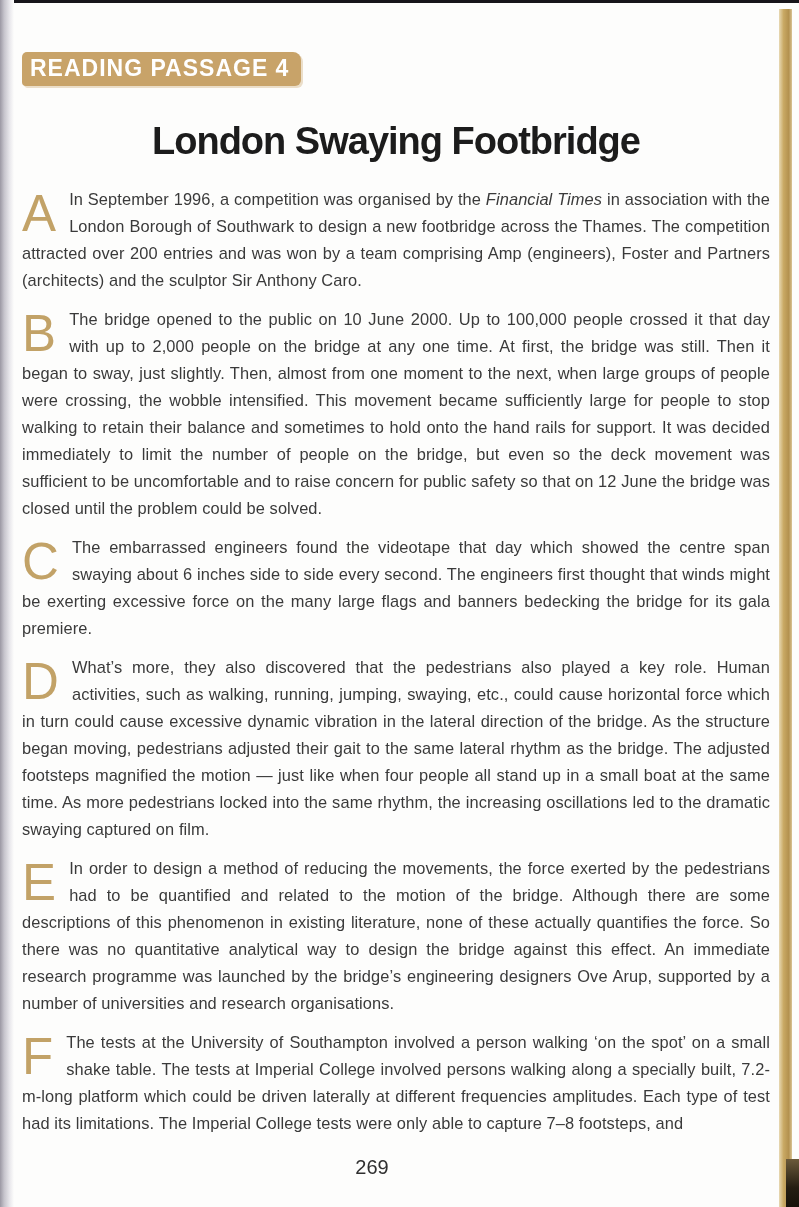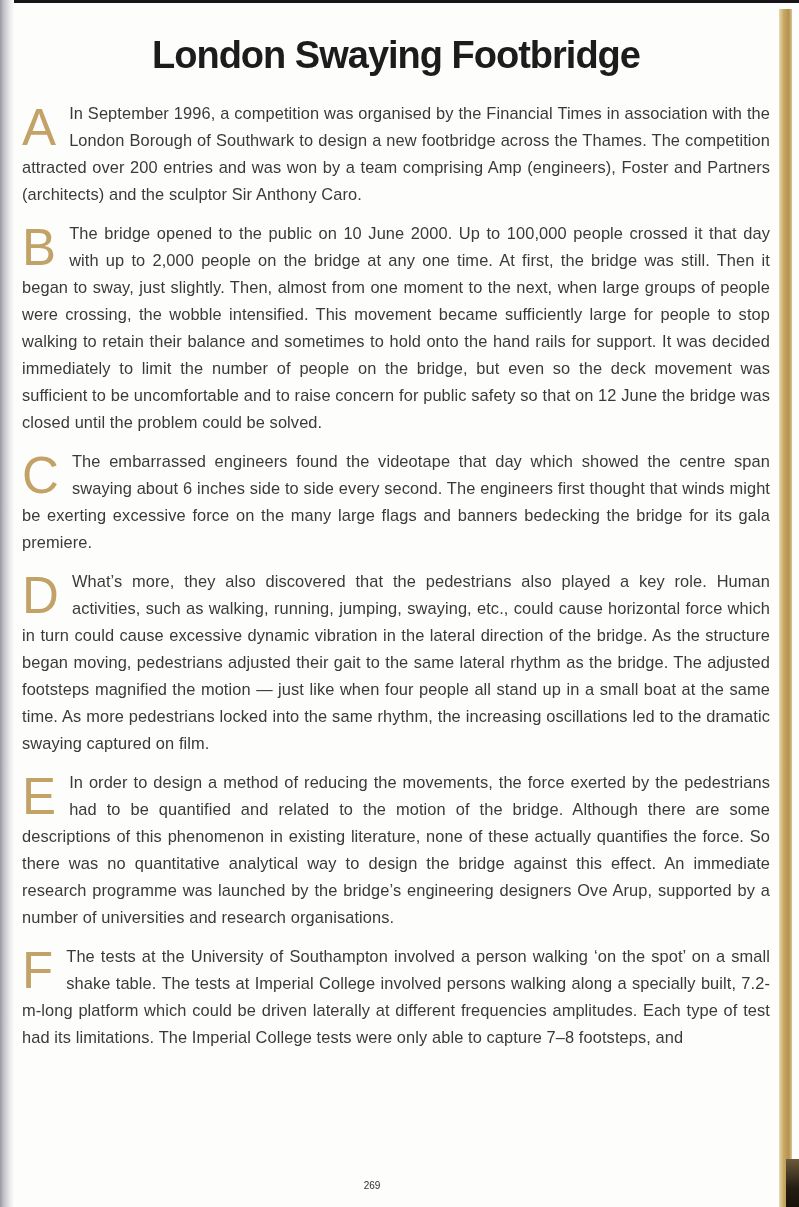--- a/index.html
+++ b/index.html
@@ -59,39 +59,40 @@
   }
   .dropcap {
     float:left;
     color: var(--gold, #c2a267);
     font-size:51px;
     line-height:52px;
     height:52px;
     margin-right:13px;
     margin-top:2px;
   }
-  .it { }
+  .it { font-style:italic; }
   .page-number {
     position:absolute;
     left:0; width:700px;
-    bottom:16px;
+    bottom:28px;
     text-align:center;
-    font-size:10px;
+    font-size:20px;
     color:#2f2f2f;
   }
 </style>
 </head>
 <body>
 
 <div class="edge-left"></div>
 <div class="edge-top"></div>
 <div class="edge-right"></div>
 <div class="edge-right-dark"></div>
 
 <div class="content">
+  <div class="badge">READING PASSAGE 4</div>
   <h1 class="title">London Swaying Footbridge</h1>
   <div id="paragraphs">
       <div class="para"><span class="dropcap">A</span><span>In September 1996, a competition was organised by the </span><span class="it">Financial Times</span><span> in association with the London Borough of Southwark to design a new footbridge across the Thames. The competition attracted over 200 entries and was won by a team comprising Amp (engineers), Foster and Partners (architects) and the sculptor Sir Anthony Caro.</span></div>
       <div class="para"><span class="dropcap">B</span><span>The bridge opened to the public on 10 June 2000. Up to 100,000 people crossed it that day with up to 2,000 people on the bridge at any one time. At first, the bridge was still. Then it began to sway, just slightly. Then, almost from one moment to the next, when large groups of people were crossing, the wobble intensified. This movement became sufficiently large for people to stop walking to retain their balance and sometimes to hold onto the hand rails for support. It was decided immediately to limit the number of people on the bridge, but even so the deck movement was sufficient to be uncomfortable and to raise concern for public safety so that on 12 June the bridge was closed until the problem could be solved.</span></div>
       <div class="para"><span class="dropcap">C</span><span>The embarrassed engineers found the videotape that day which showed the centre span swaying about 6 inches side to side every second. The engineers first thought that winds might be exerting excessive force on the many large flags and banners bedecking the bridge for its gala premiere.</span></div>
       <div class="para"><span class="dropcap">D</span><span>What’s more, they also discovered that the pedestrians also played a key role. Human activities, such as walking, running, jumping, swaying, etc., could cause horizontal force which in turn could cause excessive dynamic vibration in the lateral direction of the bridge. As the structure began moving, pedestrians adjusted their gait to the same lateral rhythm as the bridge. The adjusted footsteps magnified the motion — just like when four people all stand up in a small boat at the same time. As more pedestrians locked into the same rhythm, the increasing oscillations led to the dramatic swaying captured on film.</span></div>
       <div class="para"><span class="dropcap">E</span><span>In order to design a method of reducing the movements, the force exerted by the pedestrians had to be quantified and related to the motion of the bridge. Although there are some descriptions of this phenomenon in existing literature, none of these actually quantifies the force. So there was no quantitative analytical way to design the bridge against this effect. An immediate research programme was launched by the bridge’s engineering designers Ove Arup, supported by a number of universities and research organisations.</span></div>
       <div class="para"><span class="dropcap">F</span><span>The tests at the University of Southampton involved a person walking ‘on the spot’ on a small shake table. The tests at Imperial College involved persons walking along a specially built, 7.2-m-long platform which could be driven laterally at different frequencies amplitudes. Each type of test had its limitations. The Imperial College tests were only able to capture 7–8 footsteps, and</span></div>
     </div>
   <div class="page-number">269</div>

